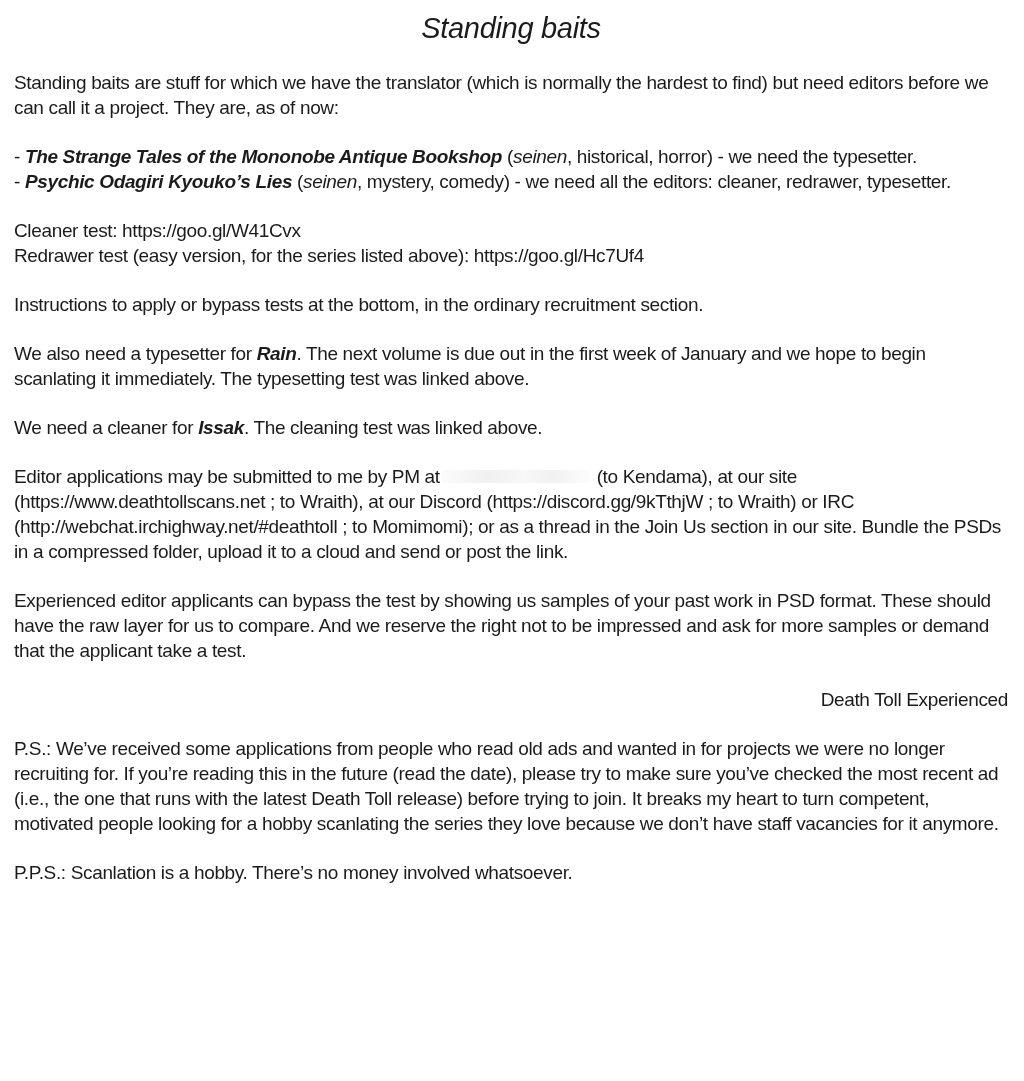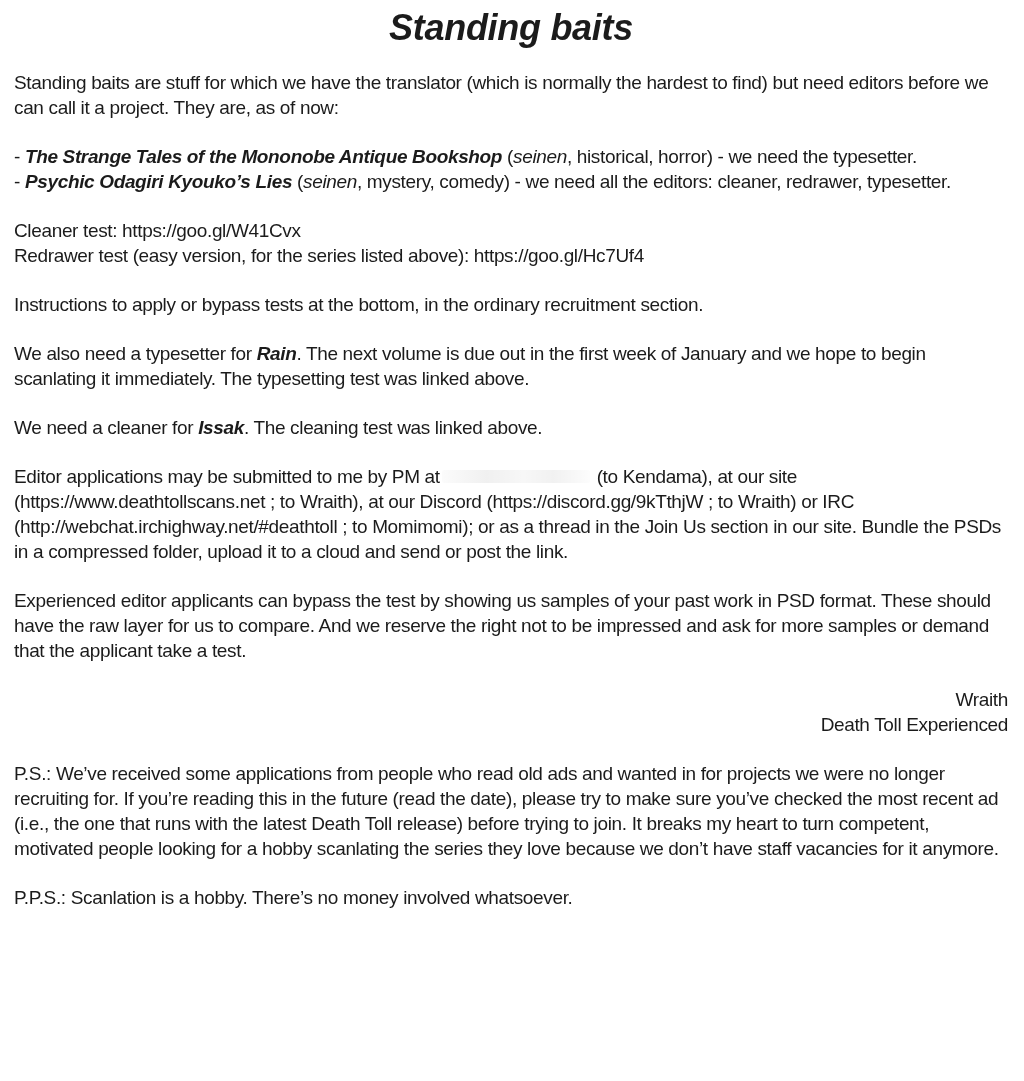--- a/index.html
+++ b/index.html
@@ -15,23 +15,23 @@
     font-family: "Liberation Sans", "DejaVu Sans", sans-serif;
   }
   .page {
     padding: 10px 16px 0 14px;
     font-size: 19px;
     line-height: 25px;
     letter-spacing: -0.35px;
   }
   .heading {
     text-align: center;
-    font-size: 36px;
+    font-size: 29px;
     line-height: 36px;
-    font-weight: bold;
+    font-weight: normal;
     font-style: italic;
     letter-spacing: -0.3px;
     margin: 0 0 24px 0;
   }
   .heading.mid {
     margin: 26px 0 24px 0;
   }
   .para {
     margin: 0 0 24px 0;
   }
@@ -79,21 +79,20 @@
   <p class="para"><span>We also need a typesetter for </span><span class="bi">Rain</span><span>. The next volume is due out in the first week of January and we hope to begin scanlating it immediately. The typesetting test was linked above.</span></p>
 
   <p class="para"><span>We need a cleaner for </span><span class="bi">Issak</span><span>. The cleaning test was linked above.</span></p>
 
   <p class="para"><span>Editor applications may be submitted to me by PM at</span><span class="redacted"></span><span> (to Kendama), at our site (https://www.deathtollscans.net ; to Wraith), at our Discord (https://discord.gg/9kTthjW ; to Wraith) or IRC (http://webchat.irchighway.net/#deathtoll ; to Momimomi); or as a thread in the Join Us section in our site. Bundle the PSDs in a compressed folder, upload it to a cloud and send or post the link.</span></p>
 
   <p class="para">Experienced editor applicants can bypass the test by showing us samples of your past work in PSD format. These should have the raw layer for us to compare. And we reserve the right not to be impressed and ask for more samples or demand that the applicant take a test.</p>
 
 
   <div class="para right">
-    <span class="line">Wraith</span>
     <span class="line">Death Toll Experienced</span>
   </div>
 
   <p class="para">P.S.: We’ve received some applications from people who read old ads and wanted in for projects we were no longer recruiting for. If you’re reading this in the future (read the date), please try to make sure you’ve checked the most recent ad (i.e., the one that runs with the latest Death Toll release) before trying to join. It breaks my heart to turn competent, motivated people looking for a hobby scanlating the series they love because we don’t have staff vacancies for it anymore.</p>
 
   <p class="para">P.P.S.: Scanlation is a hobby. There’s no money involved whatsoever.</p>
 
 </div>
 
 </body></html>

